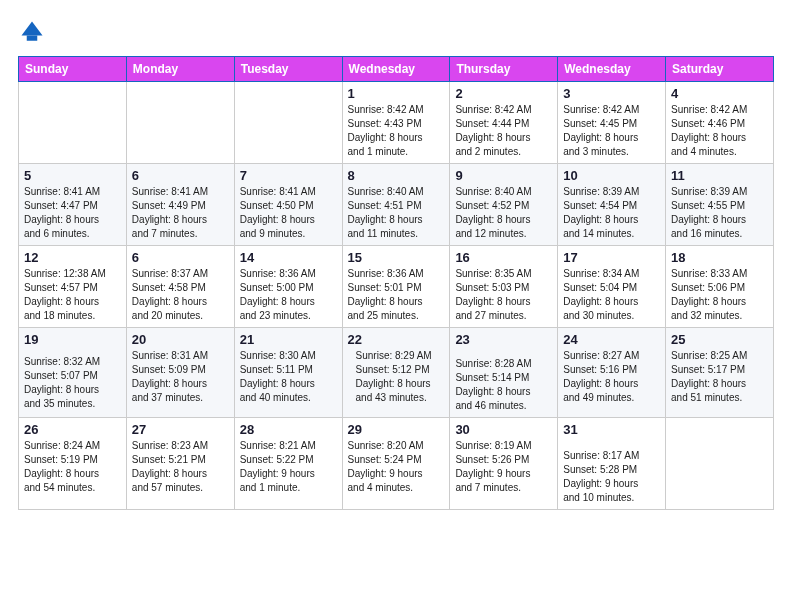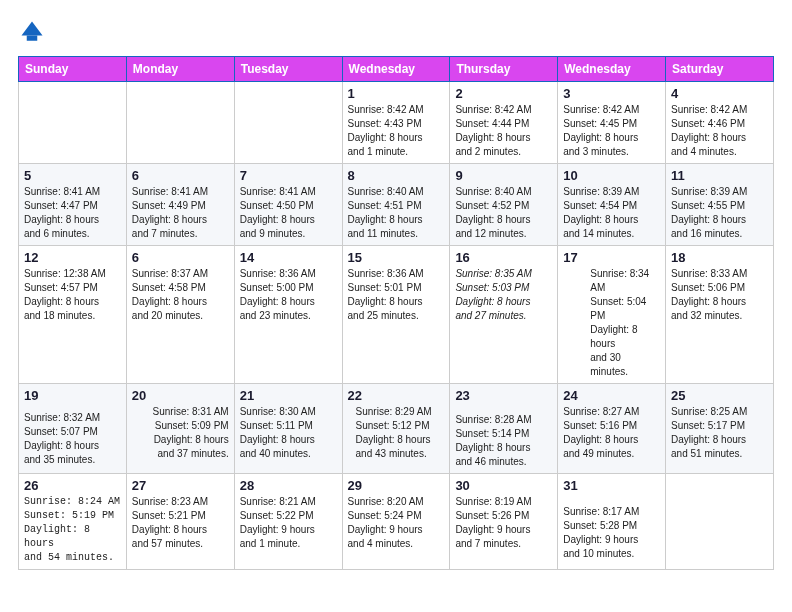--- a/index.html
+++ b/index.html
@@ -234,28 +234,28 @@
           </td>
           <td>
             <div class="day-num">15</div>
             <div class="day-info" style="white-space: pre-line;">Sunrise: 8:36 AM
 Sunset: 5:01 PM
 Daylight: 8 hours
 and 25 minutes.</div>
           </td>
           <td>
             <div class="day-num">16</div>
-            <div class="day-info" style="white-space: pre-line; font-style: italic;">Sunrise: 8:35 AM
+            <div class="day-info" style="white-space: pre-line;">Sunrise: 8:35 AM
 Sunset: 5:03 PM
 Daylight: 8 hours
 and 27 minutes.</div>
           </td>
           <td>
             <div class="day-num">17</div>
-            <div class="day-info" style="white-space: pre-line; margin-left: 27px;">Sunrise: 8:34 AM
+            <div class="day-info" style="white-space: pre-line;">Sunrise: 8:34 AM
 Sunset: 5:04 PM
 Daylight: 8 hours
 and 30 minutes.</div>
           </td>
           <td>
             <div class="day-num">18</div>
             <div class="day-info" style="white-space: pre-line;">Sunrise: 8:33 AM
 Sunset: 5:06 PM
 Daylight: 8 hours
 and 32 minutes.</div>
@@ -264,21 +264,21 @@
         <tr>
           <td>
             <div class="day-num">19</div>
             <div class="day-info" style="white-space: pre-line; margin-top: 8px;">Sunrise: 8:32 AM
 Sunset: 5:07 PM
 Daylight: 8 hours
 and 35 minutes.</div>
           </td>
           <td>
             <div class="day-num">20</div>
-            <div class="day-info" style="white-space: pre-line; text-align: right;">Sunrise: 8:31 AM
+            <div class="day-info" style="white-space: pre-line;">Sunrise: 8:31 AM
 Sunset: 5:09 PM
 Daylight: 8 hours
 and 37 minutes.</div>
           </td>
           <td>
             <div class="day-num">21</div>
             <div class="day-info" style="white-space: pre-line;">Sunrise: 8:30 AM
 Sunset: 5:11 PM
 Daylight: 8 hours
 and 40 minutes.</div>
@@ -308,21 +308,21 @@
             <div class="day-num">25</div>
             <div class="day-info" style="white-space: pre-line;">Sunrise: 8:25 AM
 Sunset: 5:17 PM
 Daylight: 8 hours
 and 51 minutes.</div>
           </td>
         </tr>
         <tr>
           <td>
             <div class="day-num">26</div>
-            <div class="day-info" style="white-space: pre-line; font-family: Liberation Mono, monospace;">Sunrise: 8:24 AM
+            <div class="day-info" style="white-space: pre-line;">Sunrise: 8:24 AM
 Sunset: 5:19 PM
 Daylight: 8 hours
 and 54 minutes.</div>
           </td>
           <td>
             <div class="day-num">27</div>
             <div class="day-info" style="white-space: pre-line;">Sunrise: 8:23 AM
 Sunset: 5:21 PM
 Daylight: 8 hours
 and 57 minutes.</div>

